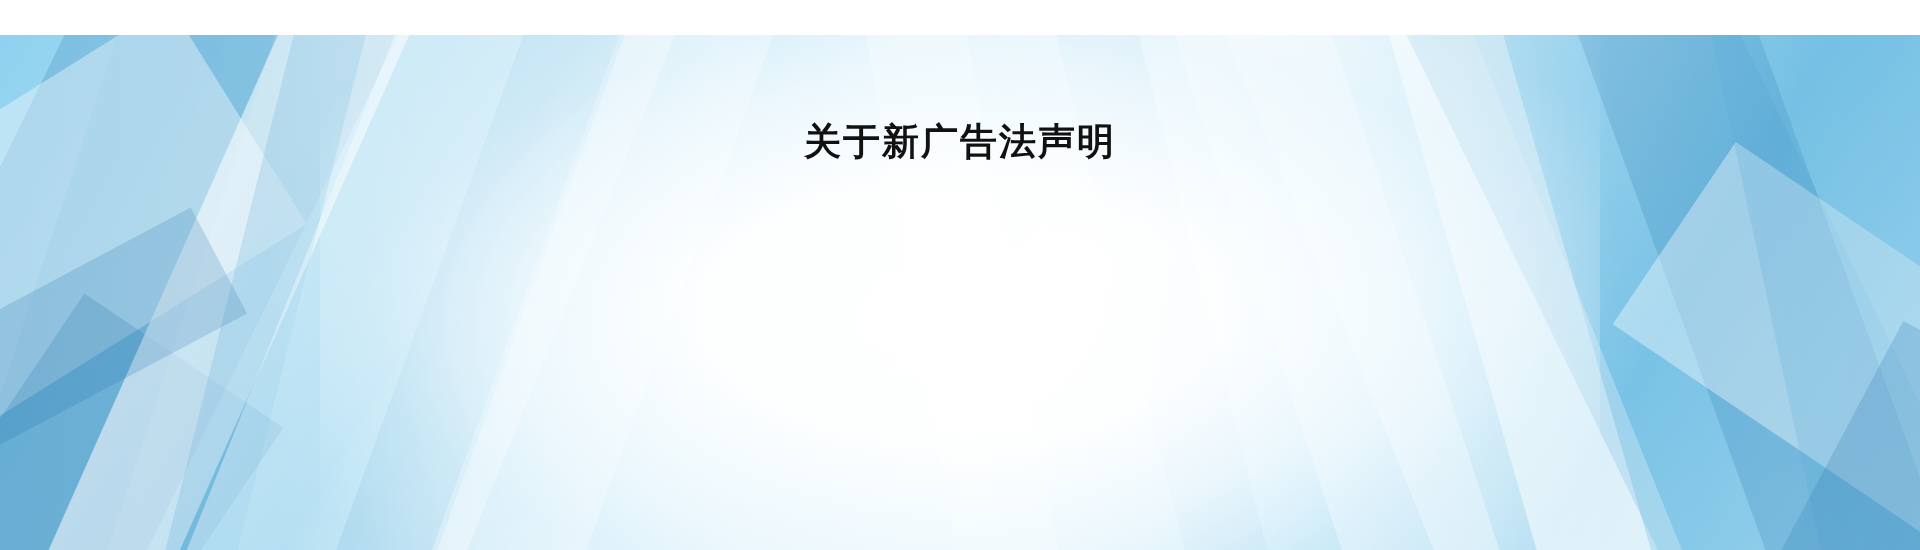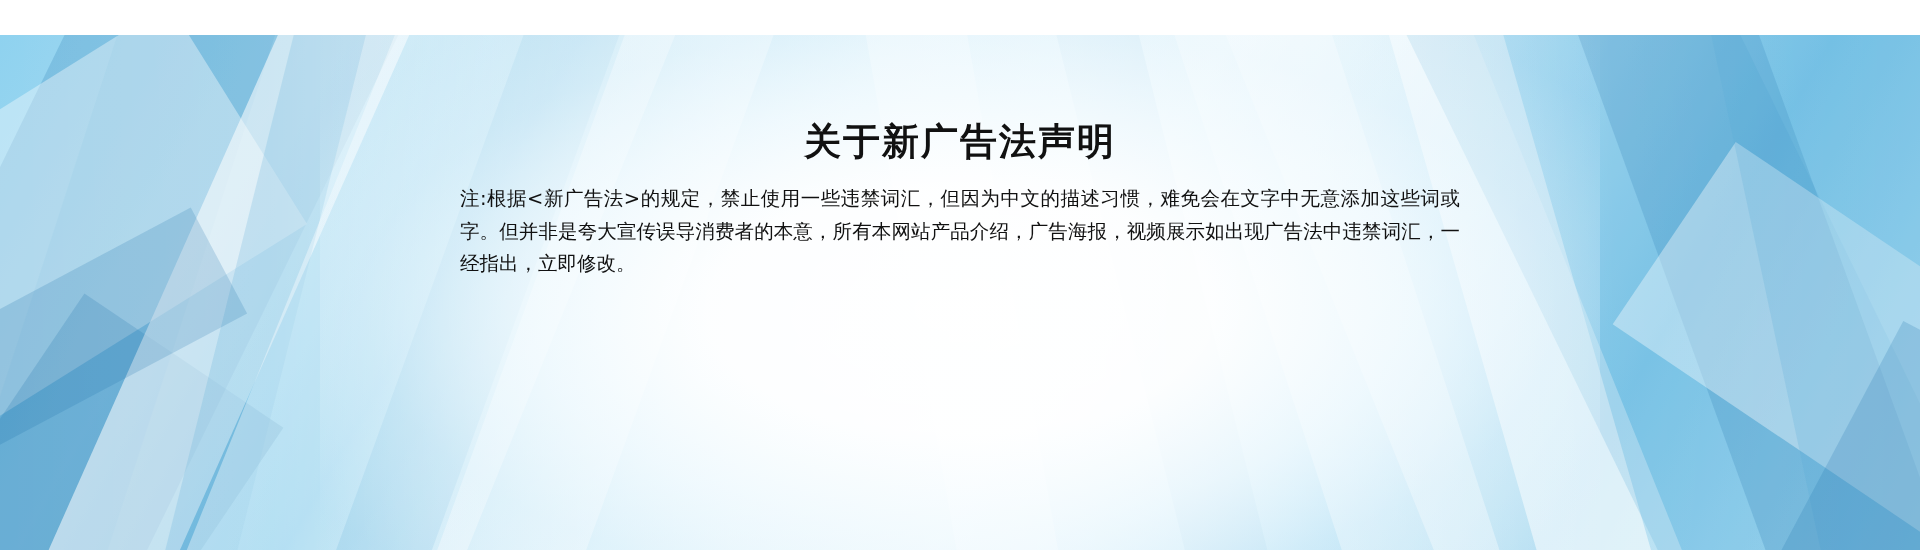--- a/index.html
+++ b/index.html
@@ -127,17 +127,16 @@
   <div class="shard l" style="left:560px;  top:-260px; width:140px; height:900px; transform:rotate(20deg);"></div>
   <div class="shard l" style="left:900px;  top:-260px; width:100px; height:900px; transform:rotate(-10deg);"></div>
 
   <div class="veil"></div>
   <div class="glow"></div>
 
   <div class="content">
     <div class="title">关于新广告法声明</div>
 
     <div class="body-block">
-      <p class="para-note">注:根据&lt;新广告法&gt;的规定，禁止使用一些违禁词汇，但因为中文的描述习惯，难免会在文字中无意添加这些词或字。但并非是夸大宣传误导消费者的本意，所有本网站产品介绍，广告海报，视频展示如出现广告法中违禁词汇，一经指出，立即修改。</p>
     </div>
   </div>
 
 </div>
 
 </body></html>

